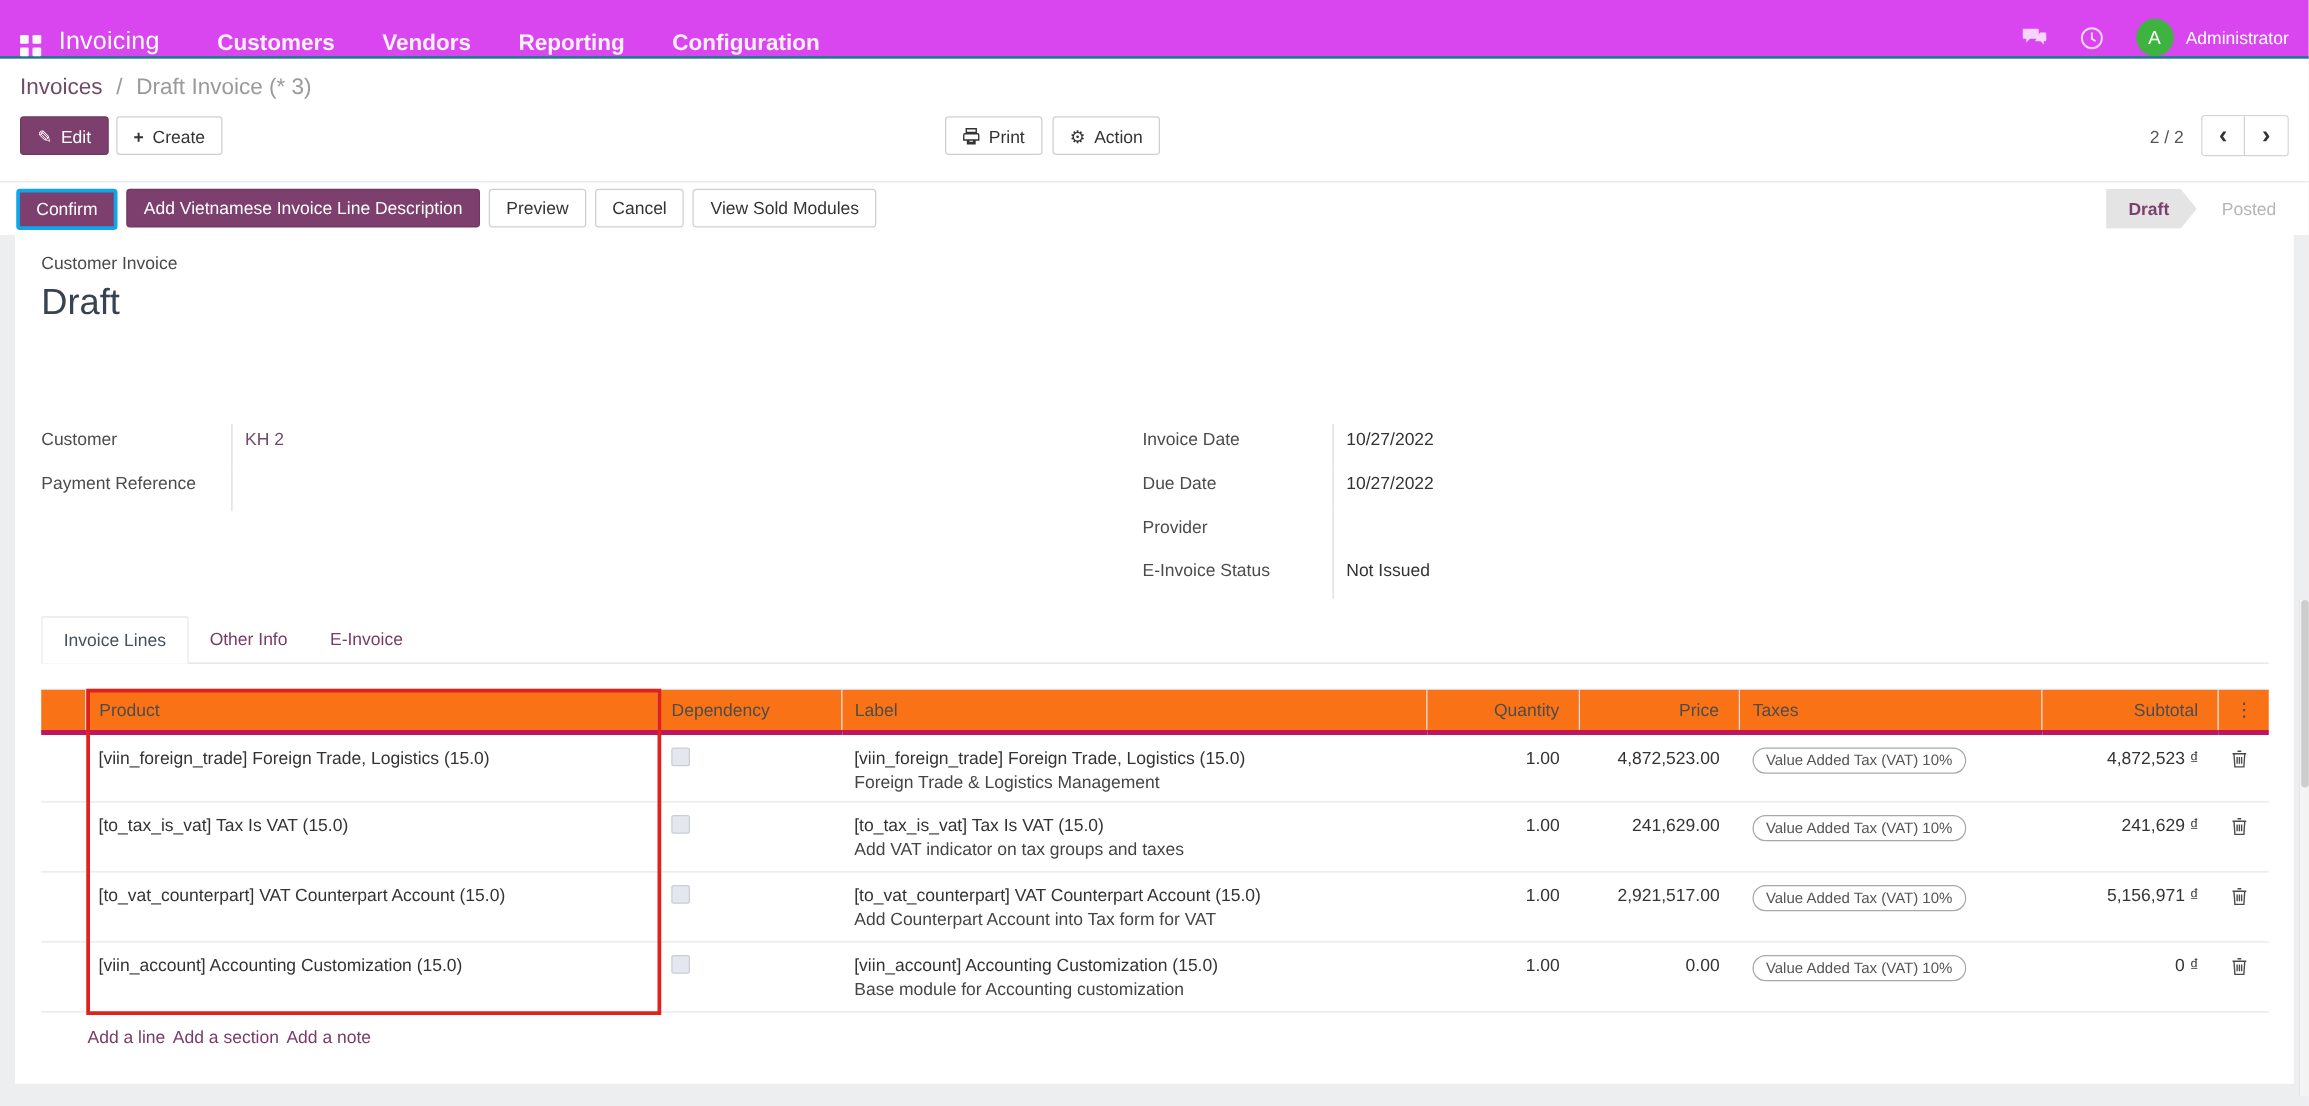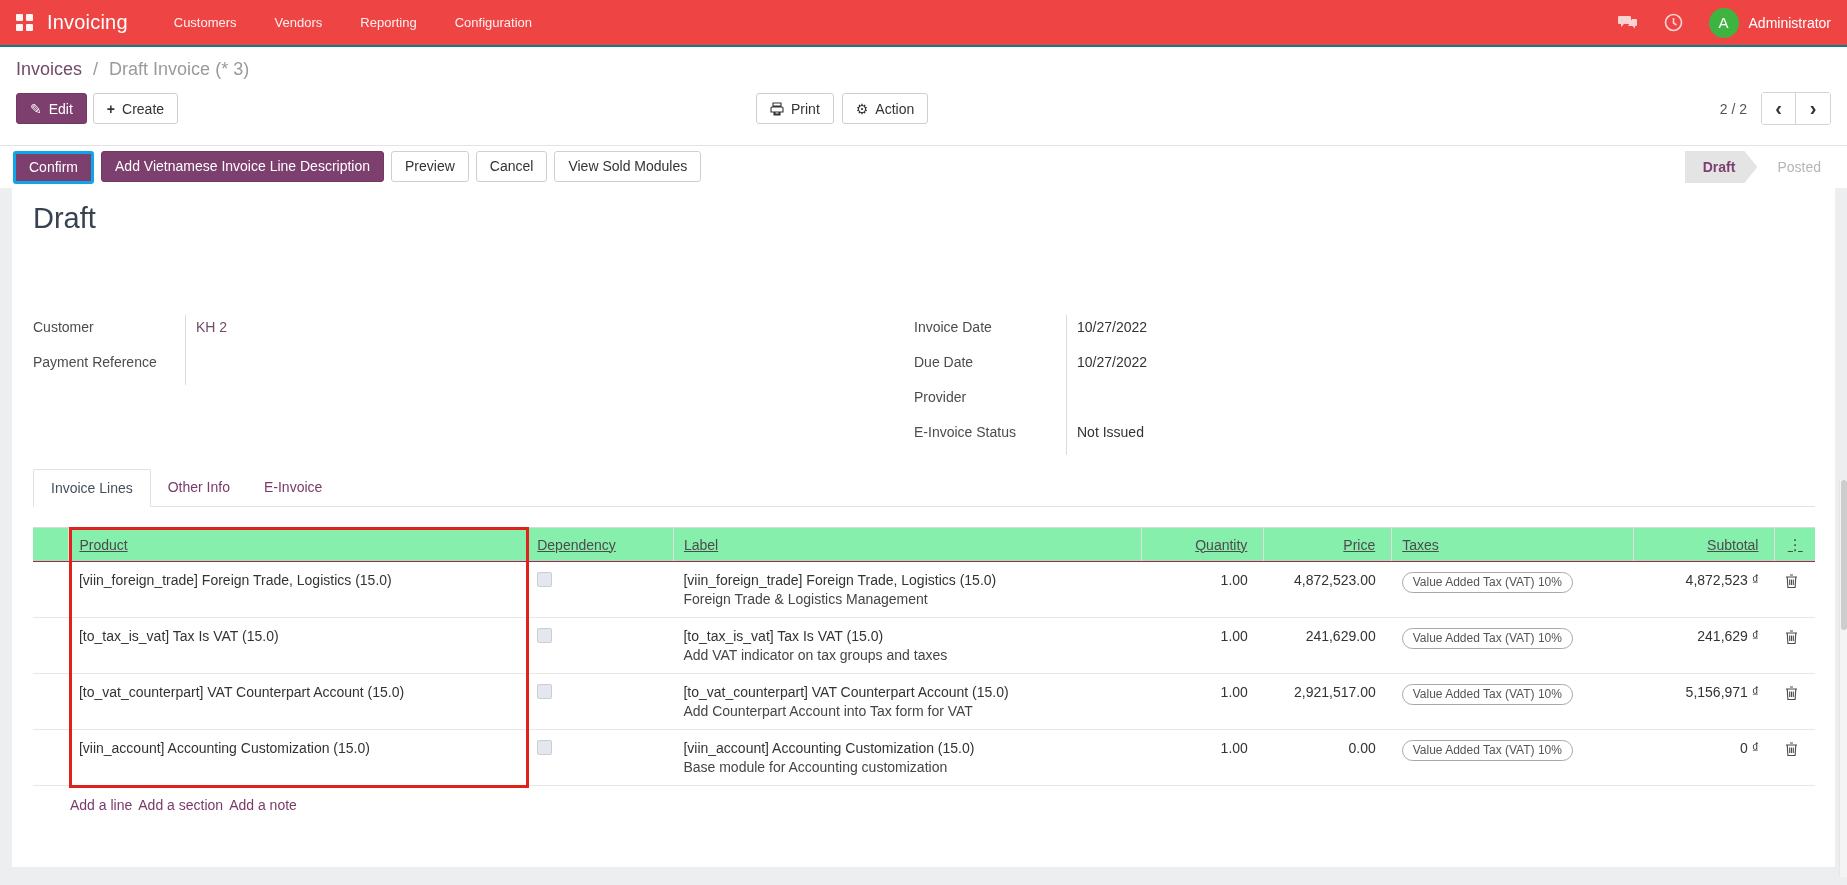--- a/index.html
+++ b/index.html
@@ -1,25 +1,25 @@
 <!DOCTYPE html>
 <html><head>
 <meta charset="utf-8">
 <style>
   * { box-sizing: border-box; margin: 0; padding: 0; }
   html,body { width:1847px; height:885px; overflow:hidden; }
   body { font-family:"Liberation Sans","DejaVu Sans",sans-serif; background:#edeef0; color:#333; font-size:14px; }
 
   
-  .navbar { height:47px; background:#ef4444; border-bottom:2px solid #0a7f86; display:flex; align-items:center; padding:0 16px; color:#fff; }
+  .navbar { height:47px; background:#d946ef; border-bottom:2px solid #0a7f86; display:flex; align-items:flex-end; padding:0 16px; color:#fff; }
   .apps-icon { width:17px; height:17px; display:grid; grid-template-columns:7px 7px; grid-template-rows:7px 7px; gap:3px; margin-right:14px; cursor:pointer; }
   .apps-icon i { background:#ffffff; opacity:.95; display:block; border-radius:1px; }
   .brand { font-size:20px; font-weight:500; letter-spacing:.2px; margin-right:46px; cursor:pointer; }
   .nav-menu { display:flex; gap:38px; }
-  .nav-menu .menu-item { font-size:13px; color:rgba(255,255,255,.92); cursor:pointer; }
+  .nav-menu .menu-item { font-size:18px; color:rgba(255,255,255,.92); cursor:pointer;font-weight:bold; }
   .nav-right { margin-left:auto; display:flex; align-items:center; gap:26px; }
   .nav-ico { opacity:.85; cursor:pointer; display:flex; align-items:center; }
   .avatar { width:30px; height:30px; border-radius:50%; background:#3eb440; color:#fff; font-size:15px; font-weight:500; display:flex; align-items:center; justify-content:center; }
   .user-wrap { display:flex; align-items:center; gap:10px; cursor:pointer; }
   .user-name { font-size:14px; color:#fff; }
 
   
   .control-panel { background:#fff; padding:12px 16px 10px 16px; border-bottom:1px solid #e3e3e3; height:99px; }
   .breadcrumb { font-size:18px; margin-bottom:12px; }
   .breadcrumb .bc-parent { color:#714b67; cursor:pointer; }
@@ -62,21 +62,21 @@
   
   .tabs { display:flex; border-bottom:1px solid #dee2e6; margin-top:10px; padding-left:0; }
   .tab { padding:10px 17px; font-size:14px; color:#7a3a68; cursor:pointer; margin-bottom:-1px; }
   .tab.active { color:#44505c; background:#fff; border:1px solid #dee2e6; border-bottom:1px solid #fff; border-radius:2px 2px 0 0; }
 
   
   .o-list { position:relative; margin-top:20px; }
   table.lines { border-collapse:collapse; table-layout:fixed; }
   col.c-handle{width:36px} col.c-product{width:460px} col.c-dep{width:147px} col.c-label{width:470px}
   col.c-qty{width:123px} col.c-price{width:128px} col.c-tax{width:242px} col.c-sub{width:142px} col.c-trash{width:40px}
-  thead th { background:#86efac; font-weight:400; color:#4c4c4c; font-size:14px; text-align:left; height:34px; padding:0 10px; border-top:1px solid #d9d9d9; border-bottom:1px solid #be185d; border-left:1px solid #dfdfdf;text-decoration:underline; }
+  thead th { background:#f97316; font-weight:400; color:#4c4c4c; font-size:14px; text-align:left; height:34px; padding:0 10px; border-top:1px solid #d9d9d9; border-bottom:4px solid #be185d; border-left:1px solid #dfdfdf; }
   thead th:first-child { border-left:none; }
   th.num, td.num { text-align:right; padding-right:16px; }
   tbody td { height:56px; vertical-align:top; padding:10px 10px 6px 10px; border-bottom:1px solid #e8e8e8; font-size:14px; color:#333; }
   tbody tr { cursor:pointer; }
   .lbl-line2 { color:#454545; margin-top:3px; }
   .o-checkbox { display:inline-block; width:15px; height:15px; background:#e4e7ee; border:1px solid #c8cdd8; border-radius:2px; }
   .tax-pill { display:inline-block; border:1px solid #a8a8a8; border-radius:11px; padding:2px 10px 3px 10px; font-size:12px; color:#555; background:#fff; white-space:nowrap; }
   .trash { cursor:pointer; display:inline-block; padding-top:2px; }
   .kebab { font-size:15px; color:#4c4c4c; cursor:pointer; text-align:center; display:block; }
   .list-footer { display:flex; gap:6px; padding:11px 0 11px 37px; }
@@ -175,20 +175,21 @@
   </div>
   <div class="sb-right">
     <span class="status-arrow">Draft</span>
     <span class="status-plain">Posted</span>
   </div>
 </div>
 
 <div class="content-bg">
   <div class="sheet">
 
+    <div class="doc-type">Customer Invoice</div>
     <div class="doc-title">Draft</div>
 
     <div class="field-columns">
       <div class="field-col">
         <div class="field-row">
           <span class="f-label">Customer</span>
           <span class="f-value"><span class="f-link">KH 2</span></span>
         </div>
         <div class="field-row">
           <span class="f-label">Payment Reference</span>

